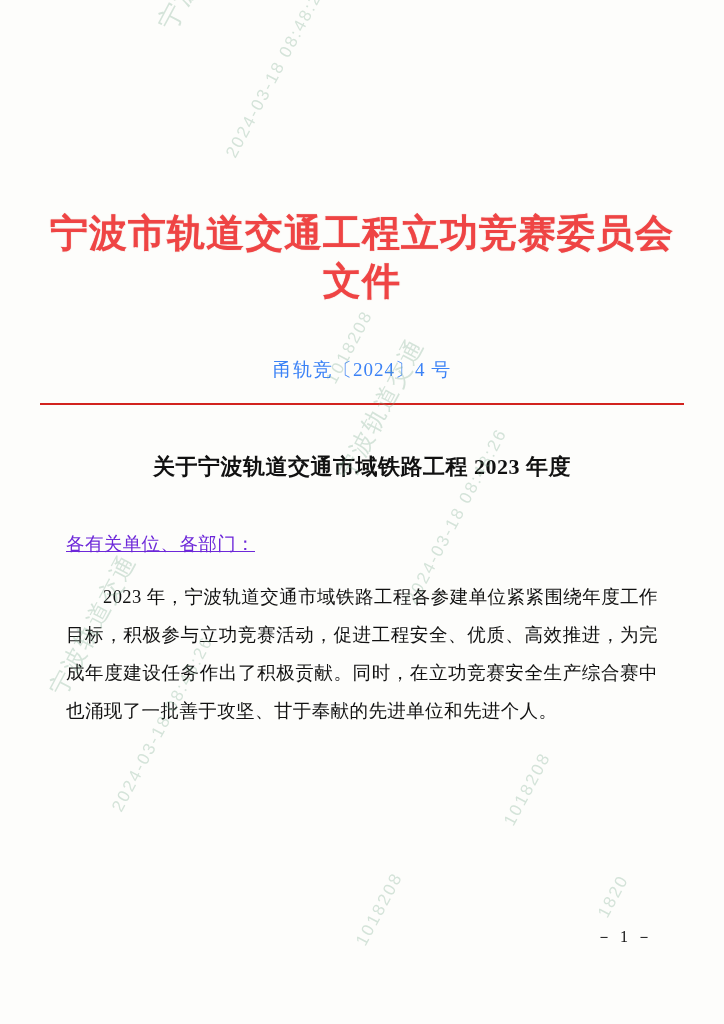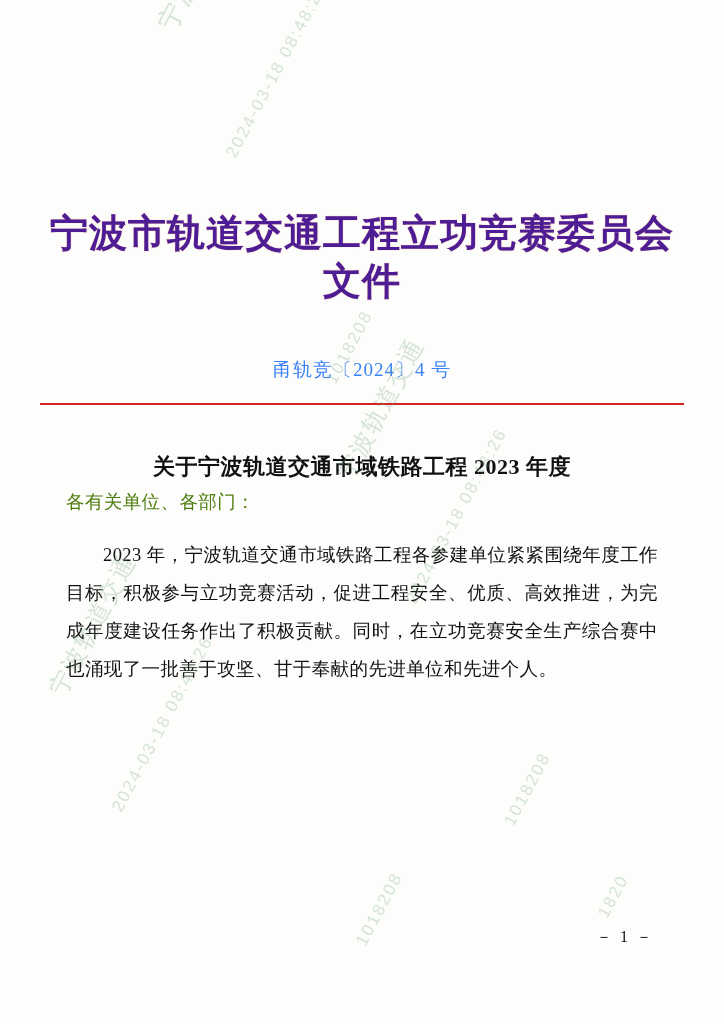--- a/index.html
+++ b/index.html
@@ -39,21 +39,21 @@
   }
 
   
   .doc-header {
     position: relative;
     z-index: 2;
     padding-top: 210px;
     text-align: center;
   }
   .doc-title {
-    color: #4c1d95;
+    color: #ef4444;
     font-family: "Liberation Serif", "DejaVu Serif", serif;
     font-weight: bold;
     font-size: 38px;
     letter-spacing: 1px;
     line-height: 1.25;
     text-shadow: 0 0 1px rgba(210,35,30,0.5);
     margin: 0 36px;
   }
   .doc-number {
     margin-top: 52px;
@@ -78,24 +78,26 @@
     text-align: center;
     font-size: 22px;
     font-weight: bold;
     line-height: 1.65;
     color: #111;
     letter-spacing: 0.5px;
   }
   .subject div { white-space: nowrap; }
 
   .salutation {
+    margin-top: 42px;
     font-size: 18.5px;
     line-height: 1.9;
-    color: #4d7c0f;
+    color: #6d28d9;
     letter-spacing: 0.4px;
+    text-decoration: underline;
   }
   .para {
     margin-top: 17px;
     font-size: 18.5px;
     line-height: 2.05;
     color: #111;
     text-align: justify;
     text-indent: 2em;
     letter-spacing: 0.4px;
   }

